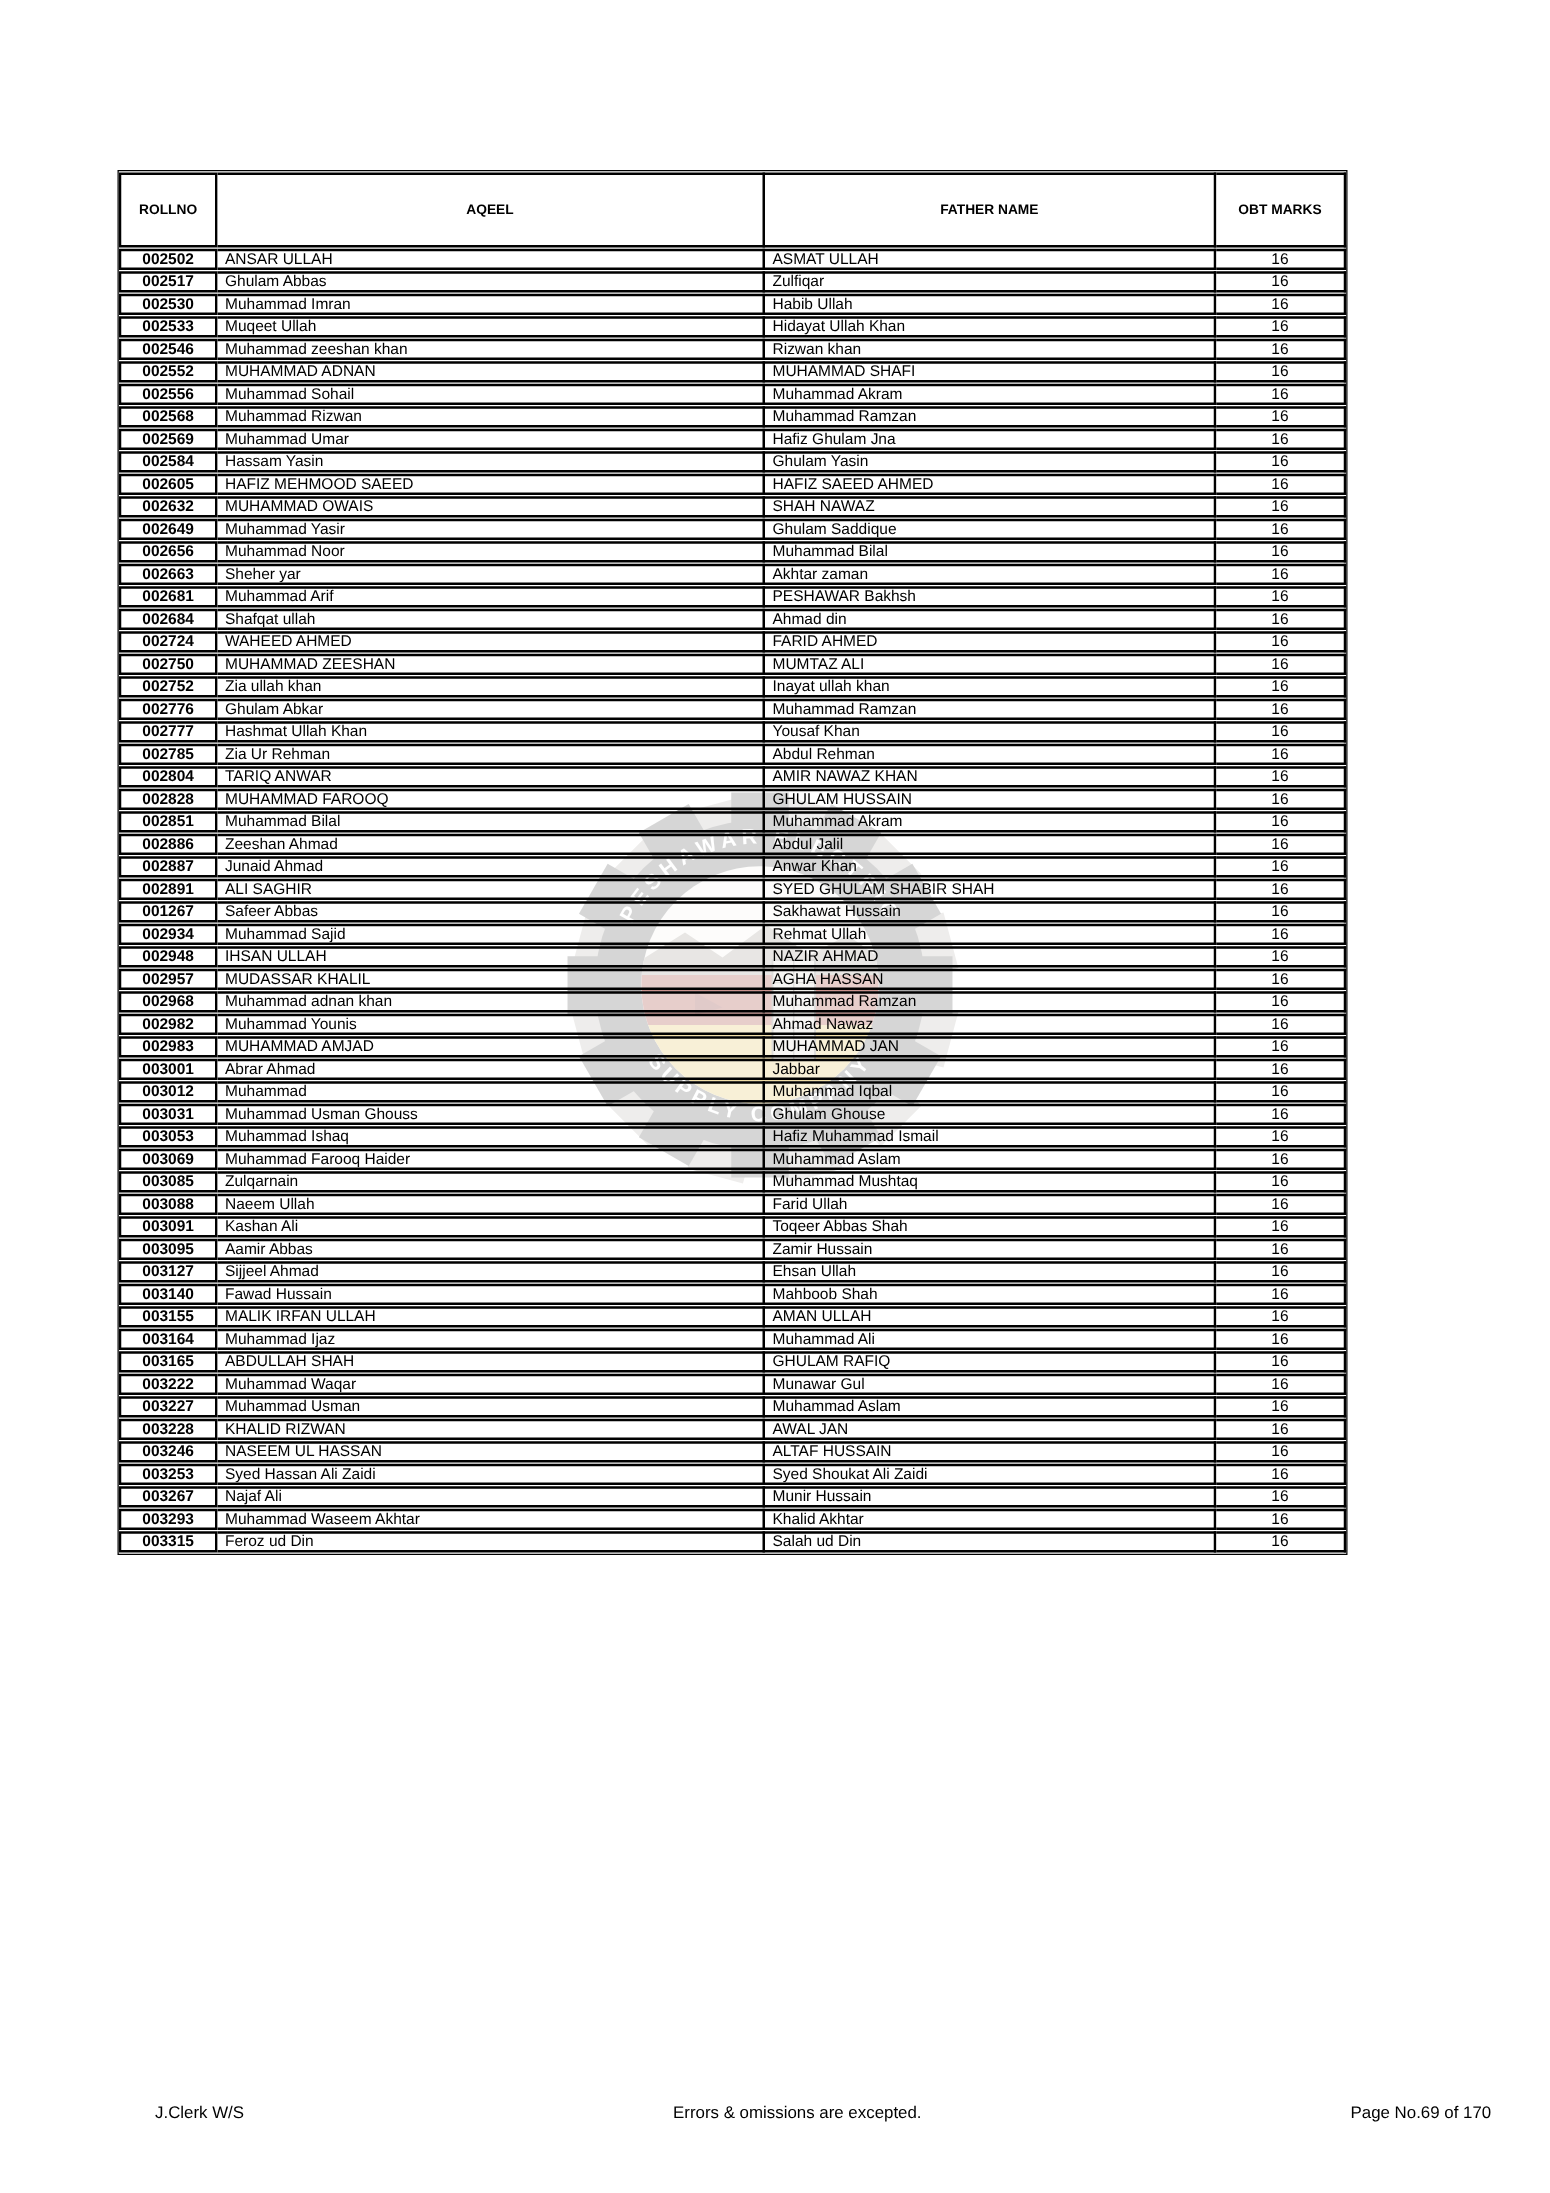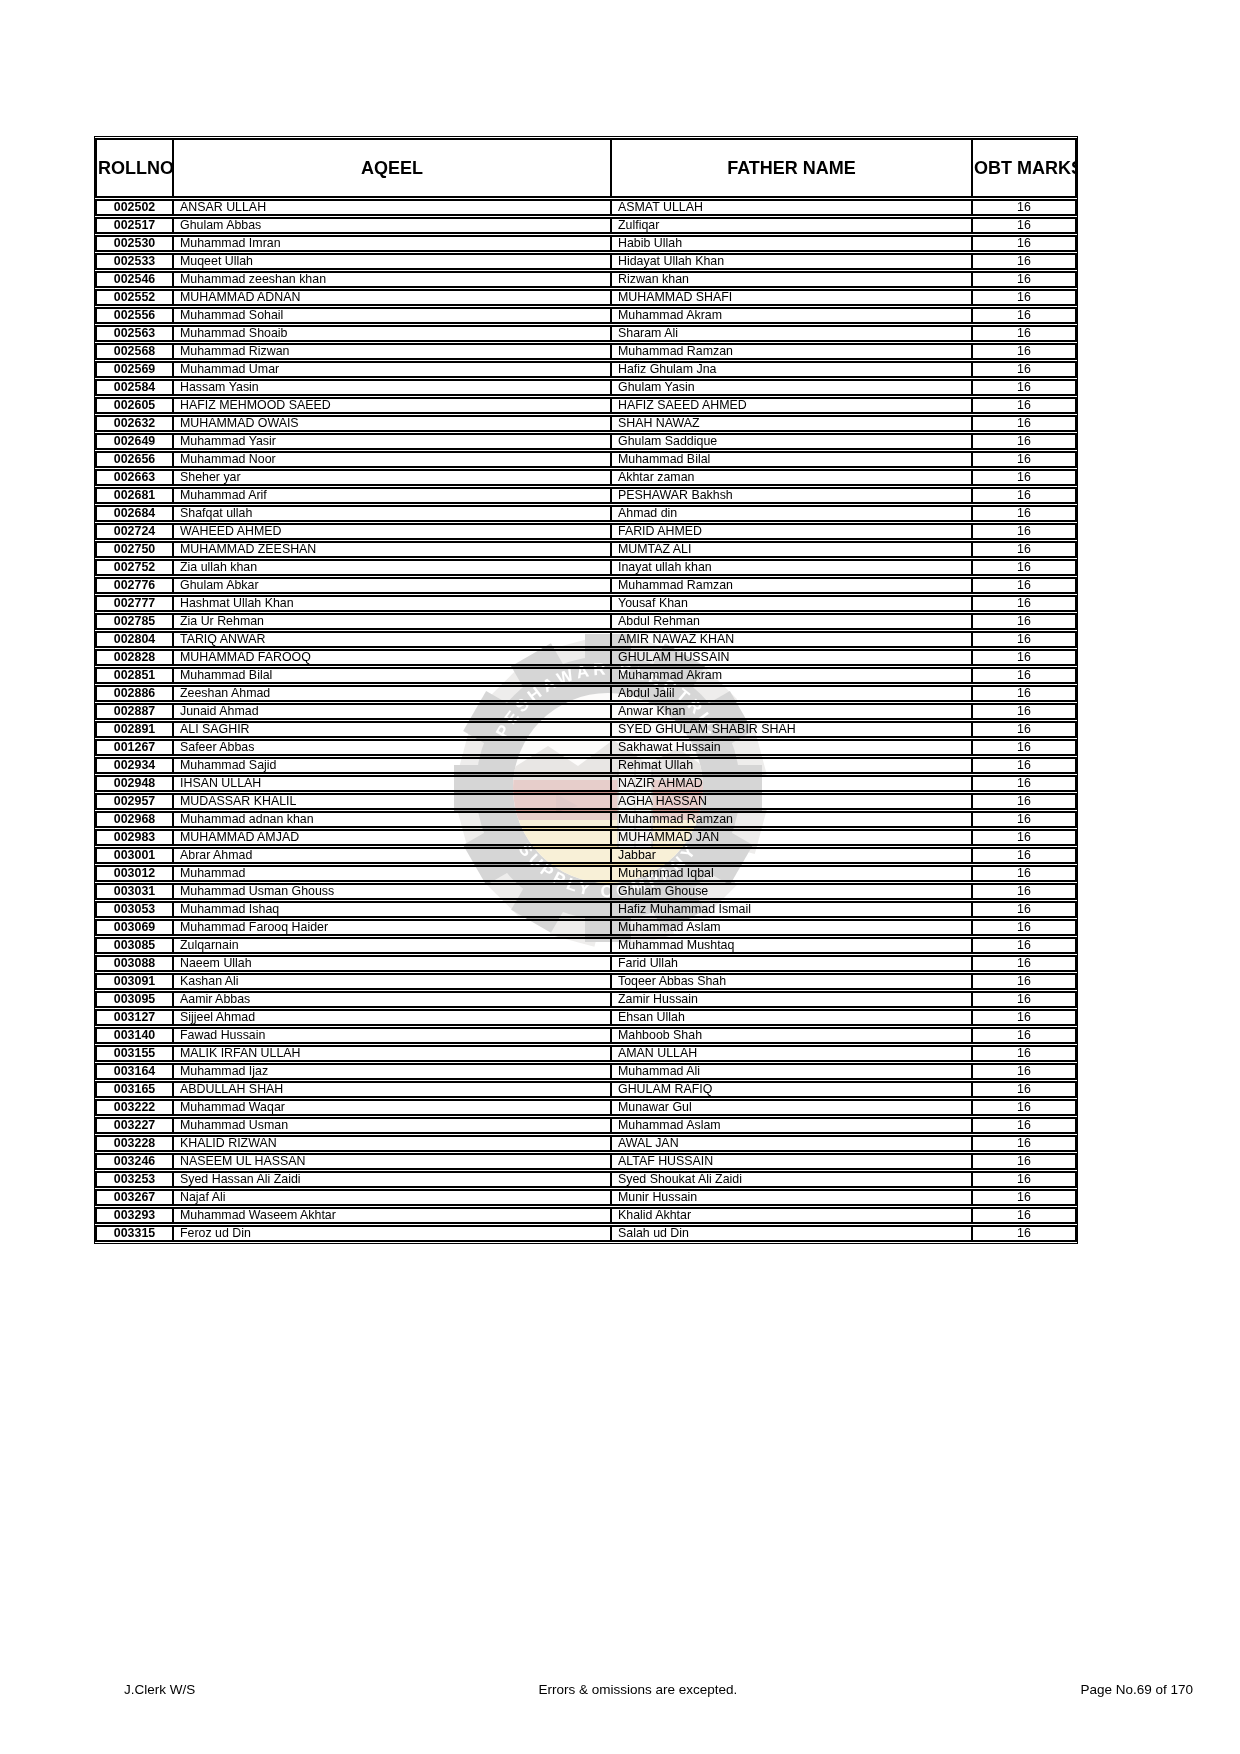--- a/index.html
+++ b/index.html
@@ -7,21 +7,21 @@
         font-family:"Liberation Sans",sans-serif;color:#000;}
   
   .watermark{position:absolute;left:438px;top:618px;width:340px;height:340px;z-index:0;opacity:0.5;}
   .wm-arc{font-family:"Liberation Sans",sans-serif;font-size:17px;font-weight:bold;letter-spacing:4px;}
   
   .tablewrap{position:absolute;left:94px;top:136px;z-index:1;border:1px solid #000;}
   table{border-collapse:separate;border-spacing:0 1px;table-layout:fixed;width:982px;}
   td{border:2px solid #000;border-left:none;background:rgba(255,255,255,0.55);
      overflow:hidden;white-space:nowrap;box-sizing:border-box;}
   td:first-child{border-left:2px solid #000;}
-  thead td{height:60px;font-weight:bold;text-align:center;font-size:18px;}
+  thead td{height:60px;font-weight:bold;text-align:center;font-size:11px;}
   tbody td{height:14.4px;font-size:12.4px;line-height:13px;padding:0 0 0 6px;}
   .c-roll{text-align:center;font-weight:bold;padding:0;}
   .c-marks{text-align:center;padding:0;}
   
   .footer{position:absolute;left:0;right:0;top:1682px;display:flex;justify-content:space-between;
           font-size:13.5px;z-index:1;margin-left:29px;}
   .f-left{margin-left:95px;}
   .f-right{margin-right:47px;}
 </style>
 </head>
@@ -148,26 +148,20 @@
             <td class="c-father">MUHAMMAD SHAFI</td>
             <td class="c-marks">16</td>
           </tr>
           <tr>
             <td class="c-roll">002556</td>
             <td class="c-name">Muhammad Sohail</td>
             <td class="c-father">Muhammad Akram</td>
             <td class="c-marks">16</td>
           </tr>
           <tr>
-            <td class="c-roll">002563</td>
-            <td class="c-name">Muhammad Shoaib</td>
-            <td class="c-father">Sharam Ali</td>
-            <td class="c-marks">16</td>
-          </tr>
-          <tr>
             <td class="c-roll">002568</td>
             <td class="c-name">Muhammad Rizwan</td>
             <td class="c-father">Muhammad Ramzan</td>
             <td class="c-marks">16</td>
           </tr>
           <tr>
             <td class="c-roll">002569</td>
             <td class="c-name">Muhammad Umar</td>
             <td class="c-father">Hafiz Ghulam Jna</td>
             <td class="c-marks">16</td>
@@ -313,20 +307,26 @@
           <tr>
             <td class="c-roll">002957</td>
             <td class="c-name">MUDASSAR KHALIL</td>
             <td class="c-father">AGHA HASSAN</td>
             <td class="c-marks">16</td>
           </tr>
           <tr>
             <td class="c-roll">002968</td>
             <td class="c-name">Muhammad adnan khan</td>
             <td class="c-father">Muhammad Ramzan</td>
+            <td class="c-marks">16</td>
+          </tr>
+          <tr>
+            <td class="c-roll">002982</td>
+            <td class="c-name">Muhammad Younis</td>
+            <td class="c-father">Ahmad Nawaz</td>
             <td class="c-marks">16</td>
           </tr>
           <tr>
             <td class="c-roll">002983</td>
             <td class="c-name">MUHAMMAD AMJAD</td>
             <td class="c-father">MUHAMMAD JAN</td>
             <td class="c-marks">16</td>
           </tr>
           <tr>
             <td class="c-roll">003001</td>

